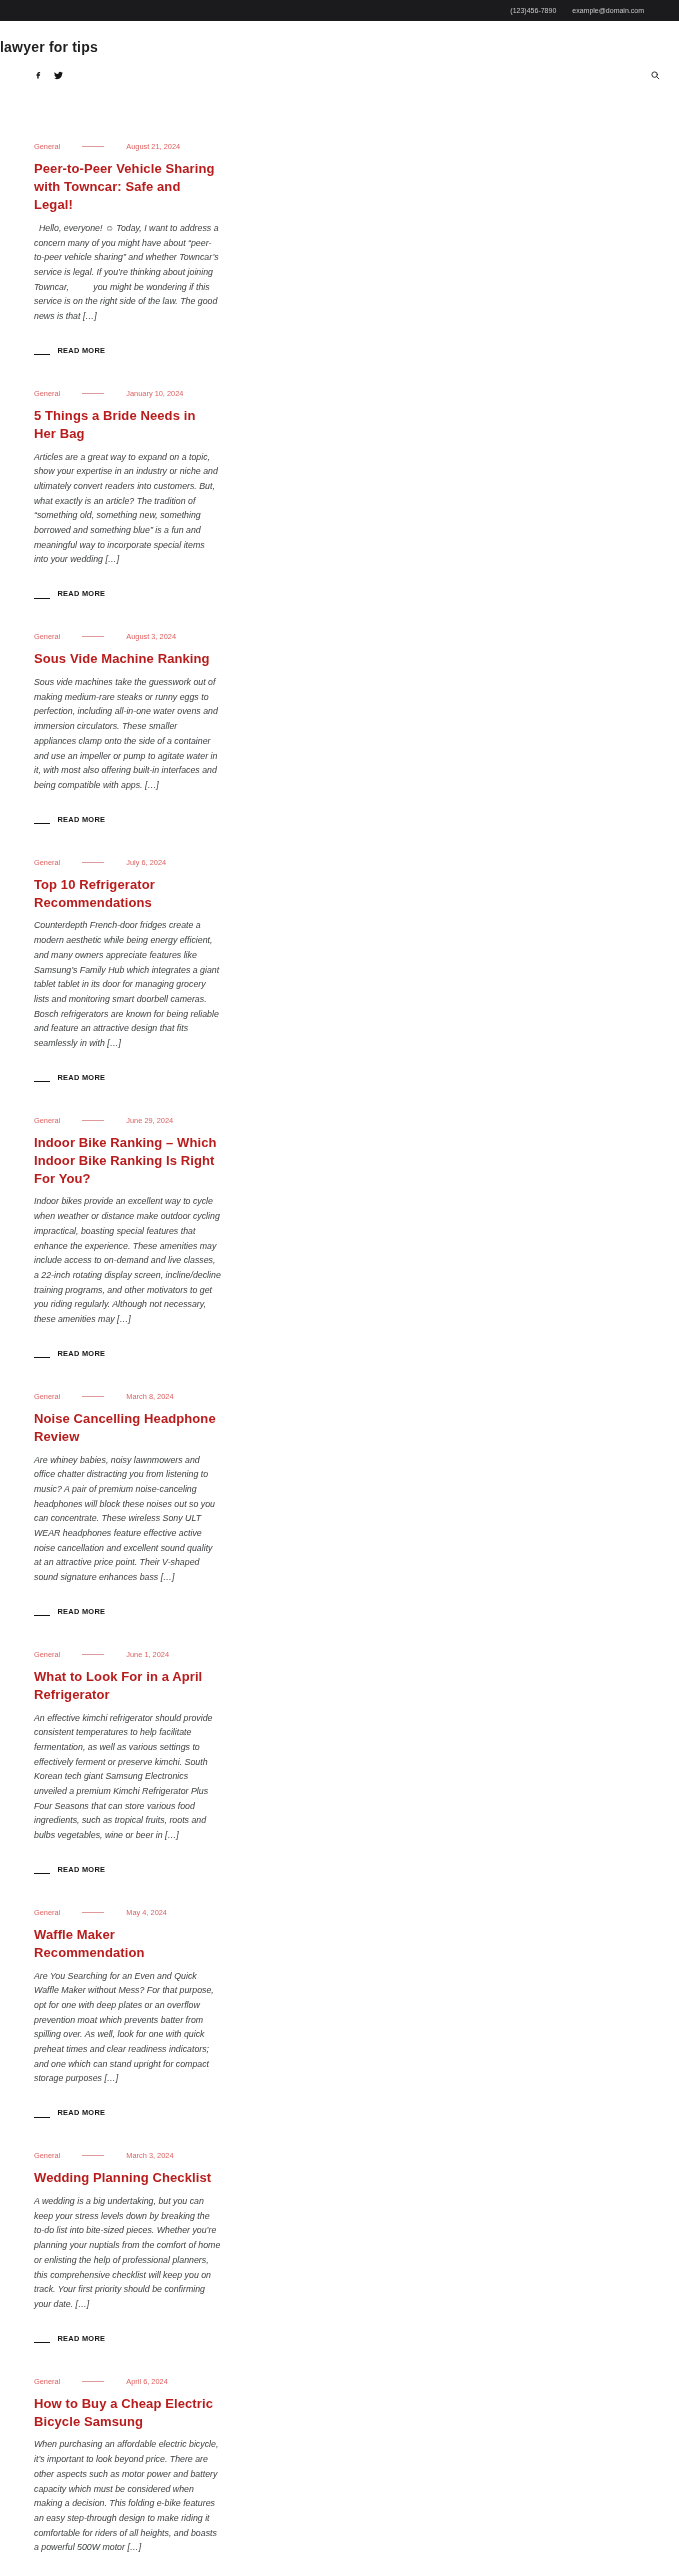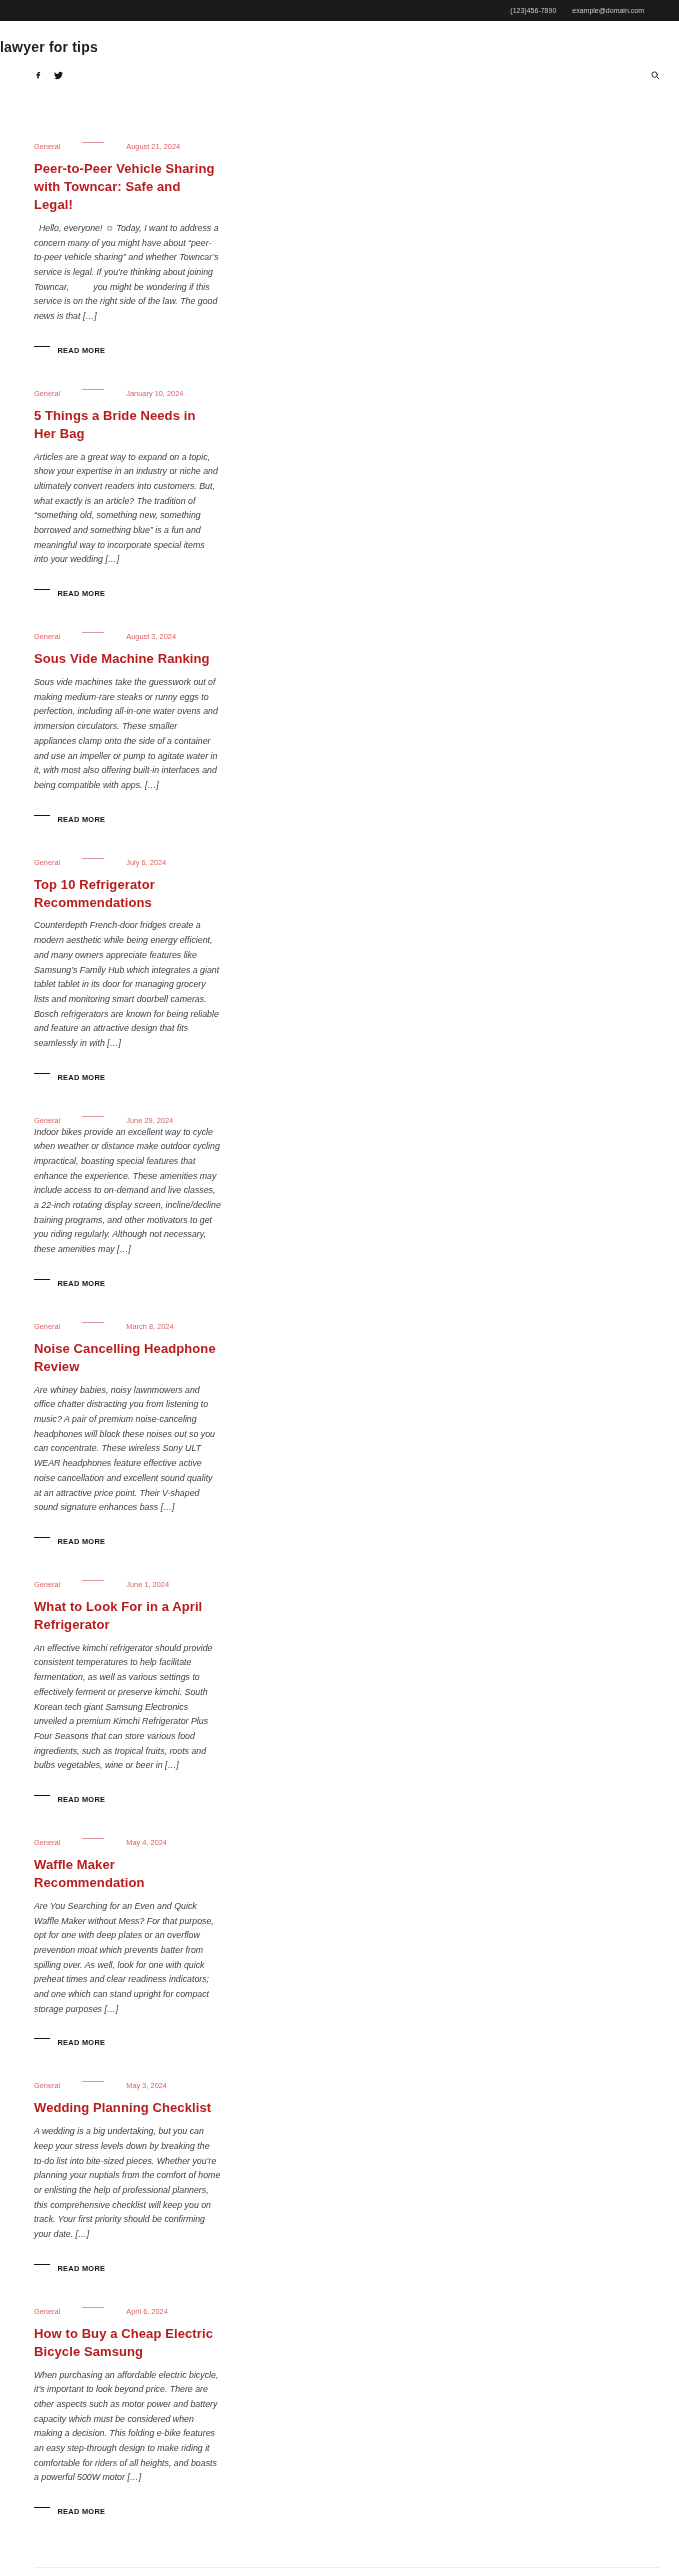--- a/index.html
+++ b/index.html
@@ -18,28 +18,28 @@
   
   .main-nav { display:flex; justify-content:space-between; align-items:center;
               padding:11.7px 18px 12.7px 34px; }
   .social-icons { display:flex; gap:11.7px; align-items:center; }
   .icon-btn { display:inline-flex; align-items:center; justify-content:center; cursor:pointer; }
   .icon-btn svg { display:block; }
 
   
   .posts { padding:49px 0 0 34px; }
   .post { width:187px; margin:0 0 34px 0; }
-  .post-meta { display:flex; gap:22px; font-size:7.4px; color:#de5f5f; }
+  .post-meta { display:flex; align-items:center; gap:22px; font-size:7.4px; color:#de5f5f; }
   .post-meta a { color:#de5f5f; text-decoration:none; cursor:pointer; }
   .meta-sep { width:22px; height:0.5px; background:#de9a9a; }
   .post-title { font-size:13px; line-height:1.38; font-weight:bold; color:#b91c1c;
                 margin:9px 0 7px; letter-spacing:0.1px; cursor:pointer; }
   .post-excerpt { font-size:8.8px; line-height:1.67; color:#3f4042; margin:0;
                   white-space:pre-wrap;font-style:italic; }
-  .read-more { display:flex; align-items:flex-start; gap:7.4px; margin-top:22px;
+  .read-more { display:flex; align-items:flex-end; gap:7.4px; margin-top:22px;
                font-size:7.4px; font-weight:bold; letter-spacing:0.3px; color:#141414;
                text-decoration:none; cursor:pointer; }
   .rm-dash { width:16px; height:0.5px; background:#141414; }
 
   
   .pagination { margin:51px 19px 0 34px; border-top:0.5px solid #ececec;
                 padding:23.4px 0 0 8.5px; display:flex; align-items:center; gap:16.5px;
                 font-size:8px; }
 </style>
 </head>
@@ -132,20 +132,21 @@
         <span>READ MORE</span>
       </a>
   </article>
 
   <article class="post">
     <div class="post-meta">
         <a>General</a>
         <span class="meta-sep"></span>
         <a>June 29, 2024</a>
       </div>
+    <h2 class="post-title">Indoor Bike Ranking – Which Indoor Bike Ranking Is Right For You?</h2>
     <p class="post-excerpt">Indoor bikes provide an excellent way to cycle when weather or distance make outdoor cycling impractical, boasting special features that enhance the experience. These amenities may include access to on-demand and live classes, a 22-inch rotating display screen, incline/decline training programs, and other motivators to get you riding regularly. Although not necessary, these amenities may […]</p>
     <a class="read-more">
         <span class="rm-dash"></span>
         <span>READ MORE</span>
       </a>
   </article>
 
   <article class="post">
     <div class="post-meta">
         <a>General</a>
@@ -185,21 +186,21 @@
     <a class="read-more">
         <span class="rm-dash"></span>
         <span>READ MORE</span>
       </a>
   </article>
 
   <article class="post">
     <div class="post-meta">
         <a>General</a>
         <span class="meta-sep"></span>
-        <a>May 3, 2024</a>
+        <a>March 3, 2024</a>
       </div>
     <h2 class="post-title">Wedding Planning Checklist</h2>
     <p class="post-excerpt">A wedding is a big undertaking, but you can keep your stress levels down by breaking the to-do list into bite-sized pieces. Whether you’re planning your nuptials from the comfort of home or enlisting the help of professional planners, this comprehensive checklist will keep you on track. Your first priority should be confirming your date. […]</p>
     <a class="read-more">
         <span class="rm-dash"></span>
         <span>READ MORE</span>
       </a>
   </article>
 
   <article class="post">

